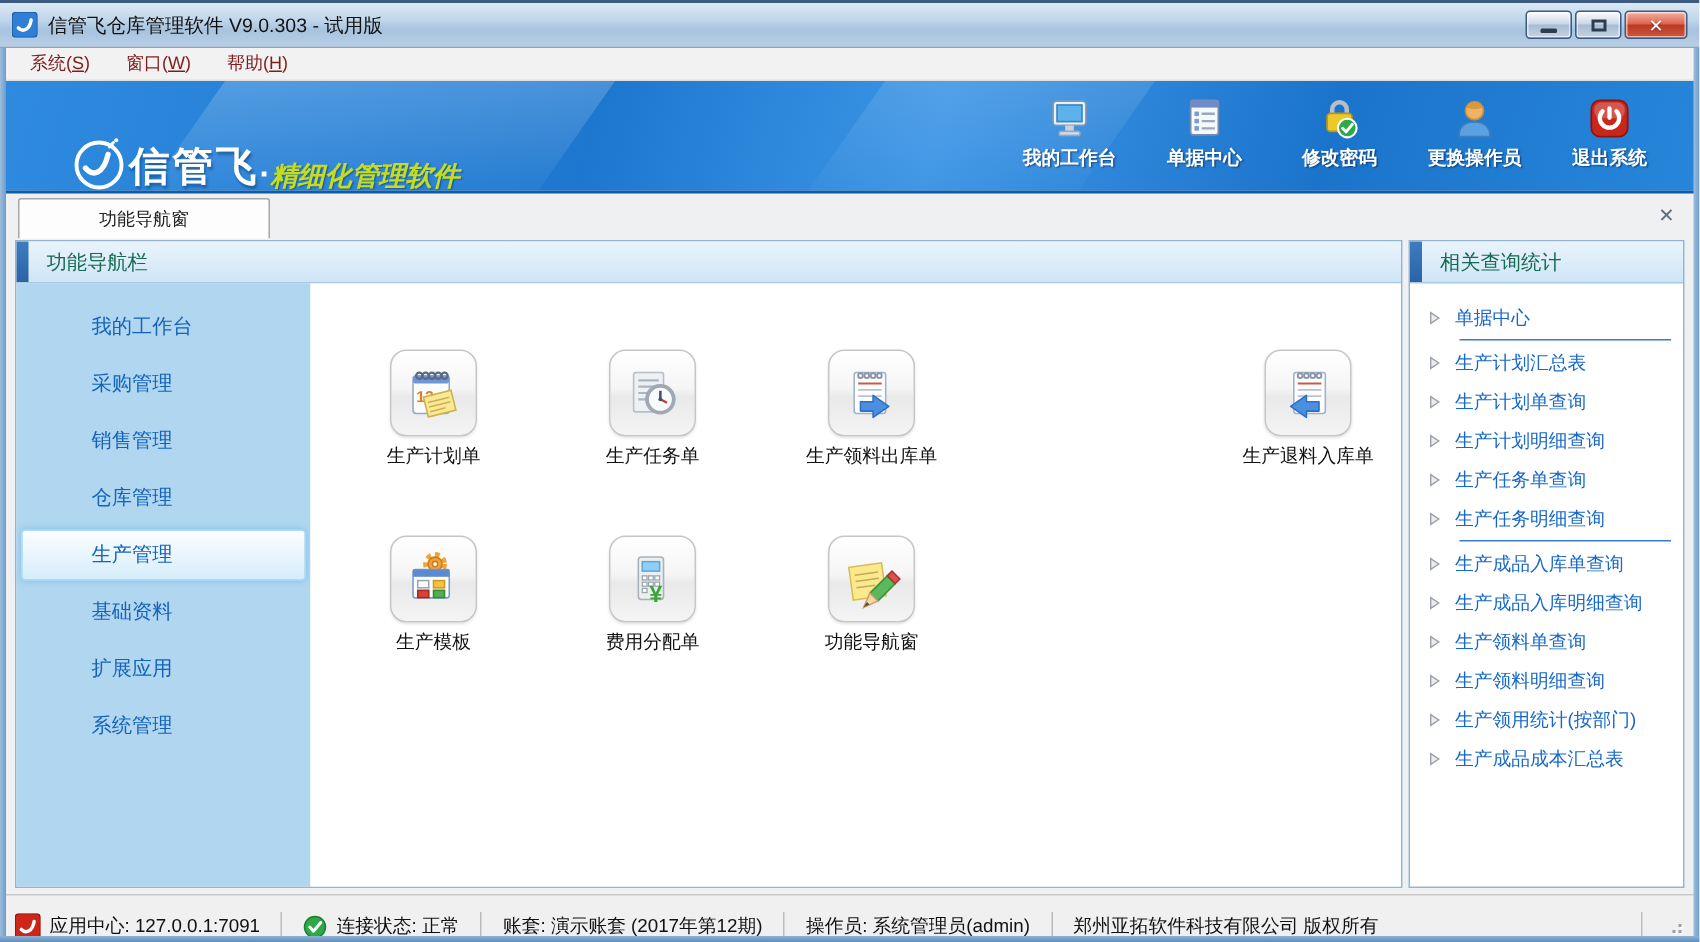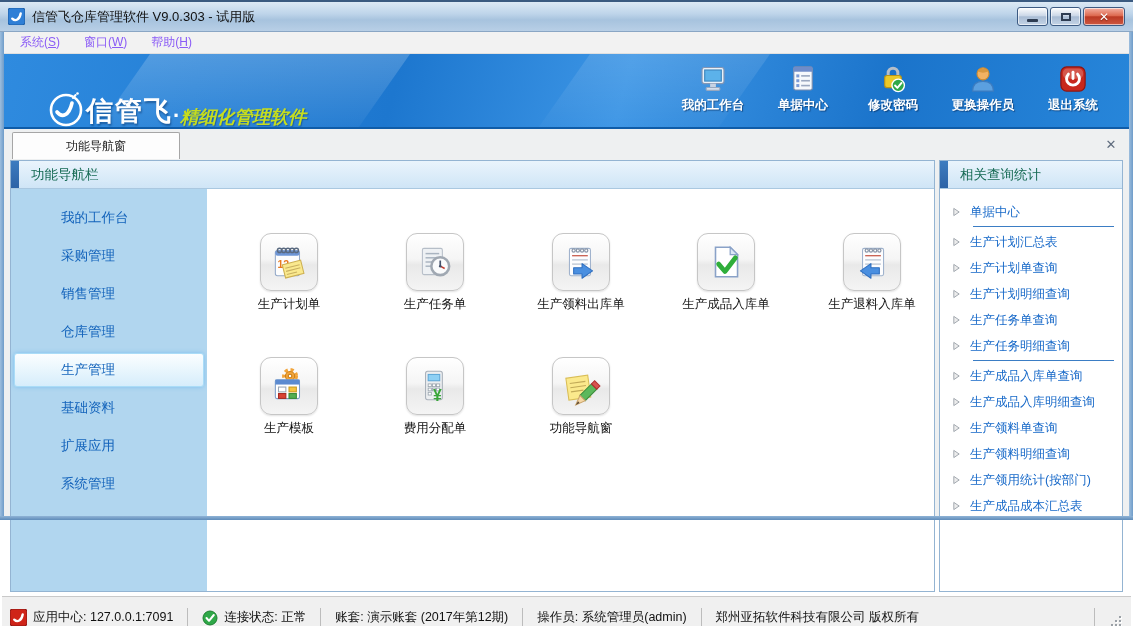--- a/index.html
+++ b/index.html
@@ -1,18 +1,18 @@
 <!DOCTYPE html>
 <html><head>
 <meta charset="utf-8">
 <style>
   * { margin:0; padding:0; box-sizing:border-box; }
   html,body { width:1133px; height:628px; overflow:hidden; }
   body { font-family:"Liberation Sans","DejaVu Sans",sans-serif; font-size:12px; color:#000; }
-  #win { position:relative; width:1133px; height:520px; background:#eef0f1; border-top:2px solid #3a5a80; }
+  #win { position:relative; width:1133px; height:628px; background:#eef0f1; border-top:2px solid #3a5a80; }
 
   
   .frame-side { position:absolute; top:30px; bottom:0; width:4px; background:linear-gradient(90deg,#9dbede,#6f9cc9); z-index:50; }
   .frame-left { left:0; } .frame-right { right:0; }
   .frame-bottom { position:absolute; left:0; right:0; bottom:0; height:4px; background:linear-gradient(180deg,#8fb3d6,#5f8cba); z-index:50; }
 
   
   #titlebar { position:absolute; left:0; top:0; width:100%; height:30px;
     background:linear-gradient(180deg,#dce9f5 0%,#bfd5ea 40%,#a7c3de 62%,#b8cfe6 100%);
     border-bottom:1px solid #8aa6c4; display:flex; align-items:center; padding:0 8px; }
@@ -22,21 +22,21 @@
     background:linear-gradient(180deg,#fdfdfd,#ccd8e8 45%,#a9bcd4 52%,#c4d4e6);
     display:flex; align-items:center; justify-content:center; box-shadow:inset 0 0 0 1px rgba(255,255,255,.6); }
   .wbtn.close { width:42px; background:linear-gradient(180deg,#f4b0a2,#dd6a50 45%,#bb3a24 52%,#cd5740); }
   .glyph-min { width:11px; height:3px; background:#2e3c52; border-radius:1px; margin-top:7px; }
   .glyph-max { width:10px; height:8px; border:2px solid #2e3c52; background:transparent; }
   .glyph-close { color:#fff; font-weight:bold; font-size:12px; text-shadow:0 1px 1px #802010; }
 
   
   #menubar { position:absolute; left:2px; right:2px; top:30px; height:22px; background:#f2f2f2;
     display:flex; align-items:center; padding-left:6px; border-bottom:1px solid #e0e0e0; }
-  .menu-item { padding:3px 12px; color:#8b5cf6; }
+  .menu-item { padding:3px 12px; color:#7f1d1d; }
   .menu-item u { text-decoration:underline; }
 
   
   #banner { position:absolute; left:2px; right:2px; top:52px; height:75px; overflow:hidden;
     background:linear-gradient(105deg,#2f8bdf 0%,#1d77cf 35%,#3c95e5 55%,#1b74cb 78%,#2786da 100%);
     border-bottom:2px solid #0f5ca8; }
   .sheen { position:absolute; background:linear-gradient(180deg,rgba(255,255,255,.22),rgba(255,255,255,0)); transform:skewX(-35deg); }
   .sheen1 { left:120px; top:-10px; width:260px; height:100px; }
   .sheen2 { left:560px; top:-10px; width:180px; height:100px; opacity:.6; }
   #brand { position:absolute; left:44px; top:0; height:75px; display:flex; align-items:flex-end; }
@@ -294,30 +294,20 @@
                   <circle cx="25" cy="9" r="1.5"></circle>
               </g>
               <line x1="11.5" y1="14" x2="26.5" y2="14" stroke="#c85a4a" stroke-width="1.2"></line>
               <line x1="11.5" y1="18" x2="26.5" y2="18" stroke="#b8c2d0" stroke-width="1.2"></line>
               <line x1="11.5" y1="22" x2="26.5" y2="22" stroke="#b8c2d0" stroke-width="1.2"></line>
               <path d="M13 25.5 h8 v-4 l10 7 -10 7 v-4 h-8 z" fill="#4a8fe0" stroke="#2f6fc0" stroke-linejoin="round"></path>
             </svg>
           </div>
           <span class="tile-label">生产领料出库单</span>
         </div>
-        <div class="tile" style="left:454px;top:44px;">
-          <div class="tile-btn">
-            <svg width="42" height="42" viewBox="0 0 40 40">
-              <path d="M10 6 h14 l7 7 v21 h-21 z" fill="#ffffff" stroke="#8aa2c8" stroke-width="1.5"></path>
-              <path d="M24 6 l7 7 h-7 z" fill="#dbe7f6" stroke="#8aa2c8" stroke-width="1.2"></path>
-              <path d="M13 22 l6 7 l10 -13" fill="none" stroke="#2fae3a" stroke-width="4.5" stroke-linecap="round" stroke-linejoin="round"></path>
-            </svg>
-          </div>
-          <span class="tile-label">生产成品入库单</span>
-        </div>
         <div class="tile" style="left:600px;top:44px;">
           <div class="tile-btn">
             <svg width="42" height="42" viewBox="0 0 40 40">
               <rect x="11" y="7" width="20" height="26" rx="1.5" fill="#fdfdfe" stroke="#9fb2cc"></rect>
               <g fill="#fff" stroke="#8a96a8" stroke-width="1.2">
                 <circle cx="15" cy="9" r="1.5"></circle>
                   <circle cx="19" cy="9" r="1.5"></circle>
                   <circle cx="23" cy="9" r="1.5"></circle>
                   <circle cx="27" cy="9" r="1.5"></circle>
               </g>

